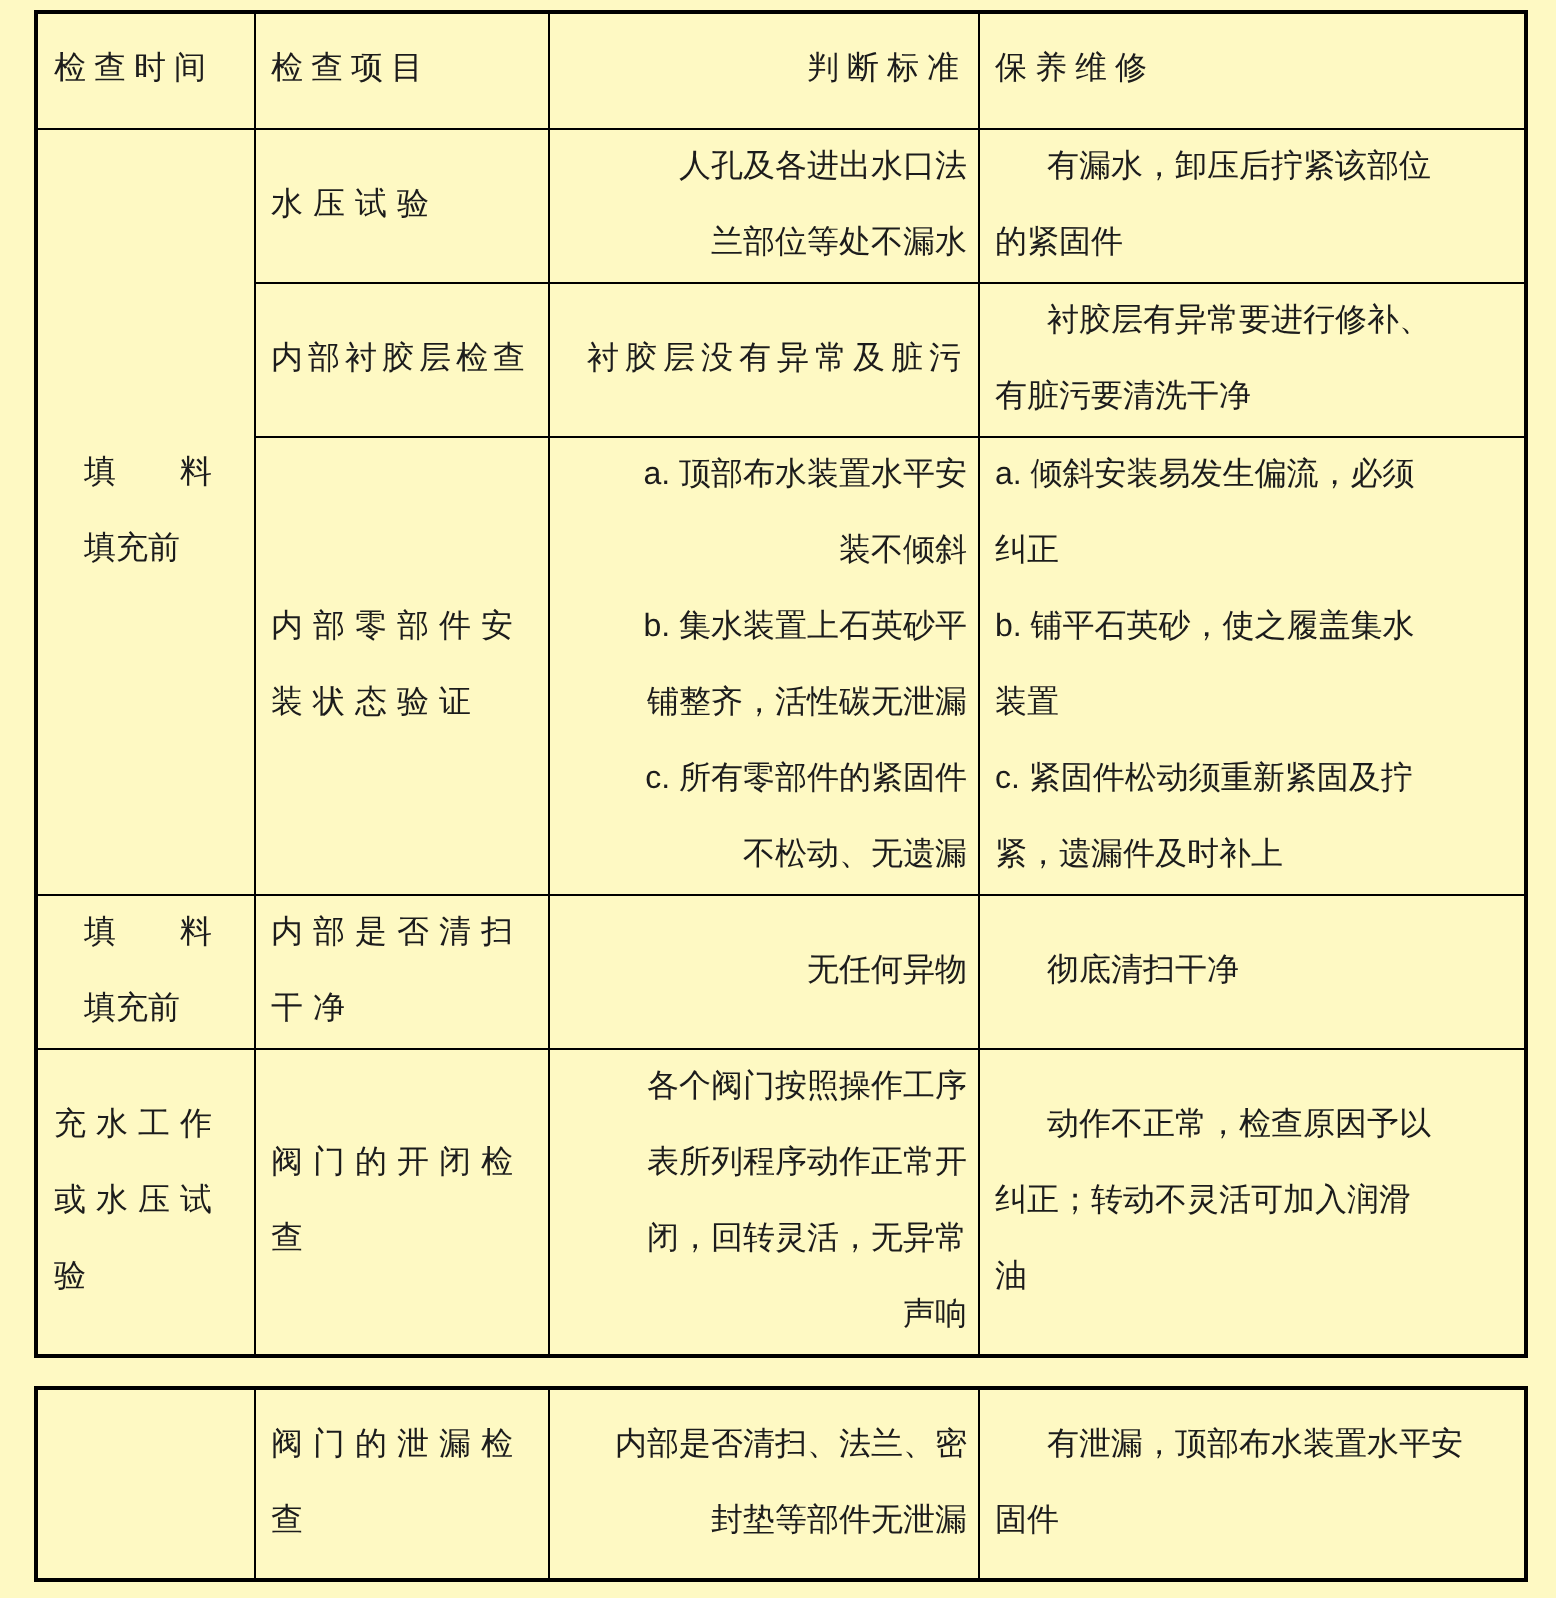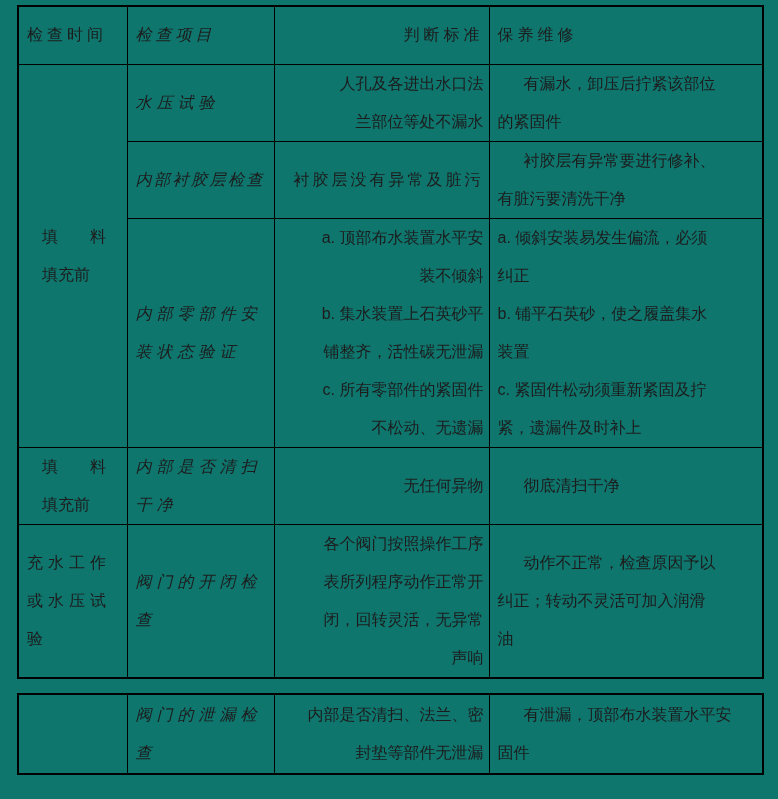--- a/index.html
+++ b/index.html
@@ -6,21 +6,21 @@
     margin: 0;
     padding: 0;
     background: #ffffff;
     font-family: "Liberation Sans", sans-serif;
   }
   .page {
     width: 778px;
     height: 799px;
     box-sizing: border-box;
     padding: 5px 16px 0 17px;
-    background: #0f766e;
+    background: #fef9c3;
     color: #1c1c1c;
   }
   table.tbl {
     border-collapse: collapse;
     table-layout: fixed;
     width: 745px;
     border: 2px solid #000000;
   }
   table.tbl td {
     border: 1px solid #000000;
@@ -35,24 +35,24 @@
   col.w2 { width: 147px; }
   col.w3 { width: 215px; }
   col.w4 { width: 274px; }
 
   tr.r-head { height: 58px; }
   tr.r1 { height: 76px; }
   tr.r2 { height: 74px; }
   tr.r3 { height: 229px; }
   tr.r4 { height: 73px; }
   tr.r5 { height: 154px; }
-  tr.r6 { height: 80px; }
+  tr.r6 { height: 96px; }
 
   td.col-time  { padding: 0 8px; text-align: left; }
-  td.col-item  { padding: 0 8px; text-align: left; font-style: italic; }
+  td.col-item  { padding: 0 8px; text-align: left; }
   td.col-std   { padding: 0 5px; text-align: right; }
   td.col-maint { padding: 0 8px; text-align: left; margin-top: 36px; }
 
   td.time-a { padding-left: 23px; margin-top: 30px; }
 
   .c-center { text-align: center; }
   .indent   { text-indent: 26px; }
   .ls5 { letter-spacing: 5px; margin-top: 28px; }
   .ls4 { letter-spacing: 4px; }
   .ls3 { letter-spacing: 3px; }

